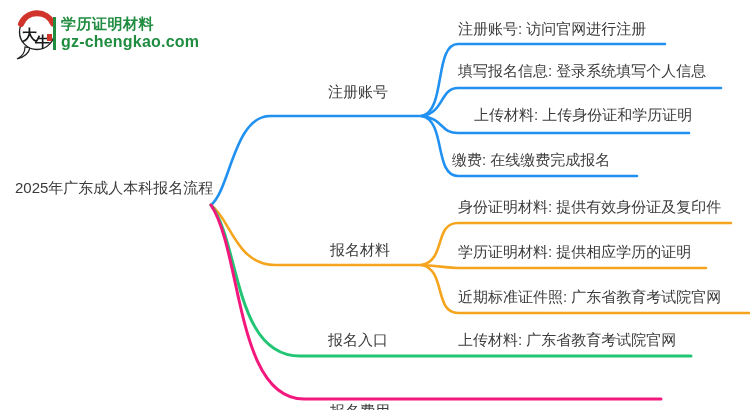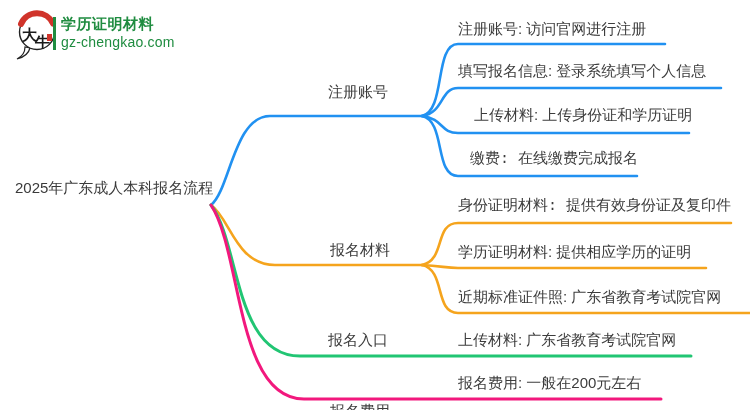--- a/index.html
+++ b/index.html
@@ -11,36 +11,36 @@
   .lines path{fill:none;stroke-linecap:round;stroke-linejoin:round;}
   .w26{stroke-width:2.6px;}
   .w30{stroke-width:3px;}
 
   
   .logo{position:absolute;left:14px;top:10px;display:flex;align-items:flex-start;}
   .logo-icon{width:46px;height:50px;display:block;}
   .logo-divider{position:absolute;left:53px;top:17px;width:2.5px;height:33px;background:#1f8c40;}
   .logo-text{position:absolute;left:61px;top:15px;}
   .logo-name{font-size:15px;font-weight:bold;color:#1f8c40;letter-spacing:0.5px;line-height:18px;}
-  .logo-domain{font-size:14px;font-weight:normal;color:#1f8c40;letter-spacing:0.2px;line-height:14px;margin-top:2px;}
+  .logo-domain{font-size:16px;font-weight:bold;color:#1f8c40;letter-spacing:0.2px;line-height:14px;margin-top:2px;}
 
   
   .node{position:absolute;white-space:nowrap;font-size:15px;line-height:21px;color:#3c3c3c;}
   .root-label{position:absolute;left:15px;top:177px;font-size:15px;line-height:22px;color:#3a3a3a;white-space:nowrap;}
 
   .b1{left:328px;top:81px;}
   .b2{left:330px;top:239px;}
   .b3{left:328px;top:329px;}
   .b4{left:330px;top:372px;margin-top:28px;}
 
   .l1{left:458px;top:18px;}
   .l2{left:458px;top:60px;}
   .l3{left:474px;top:104px;}
-  .l4{left:470px;top:149px;font-family:Liberation Mono, monospace;}
-  .l5{left:458px;top:196px;font-family:Liberation Mono, monospace;}
+  .l4{left:452px;top:149px;}
+  .l5{left:458px;top:196px;}
   .l6{left:458px;top:241px;}
   .l7{left:458px;top:286px;}
   .l8{left:458px;top:329px;}
   .l9{left:458px;top:372px;}
 </style>
 </head>
 <body>
 
 <div class="stage">
 
@@ -86,15 +86,14 @@
   <div class="node b4">报名费用</div>
 
   <div class="node l1">注册账号: 访问官网进行注册</div>
   <div class="node l2">填写报名信息: 登录系统填写个人信息</div>
   <div class="node l3">上传材料: 上传身份证和学历证明</div>
   <div class="node l4">缴费: 在线缴费完成报名</div>
   <div class="node l5">身份证明材料: 提供有效身份证及复印件</div>
   <div class="node l6">学历证明材料: 提供相应学历的证明</div>
   <div class="node l7">近期标准证件照: 广东省教育考试院官网</div>
   <div class="node l8">上传材料: 广东省教育考试院官网</div>
-  <div class="node l9">报名费用: 一般在200元左右</div>
 
 </div>
 
 </body></html>

